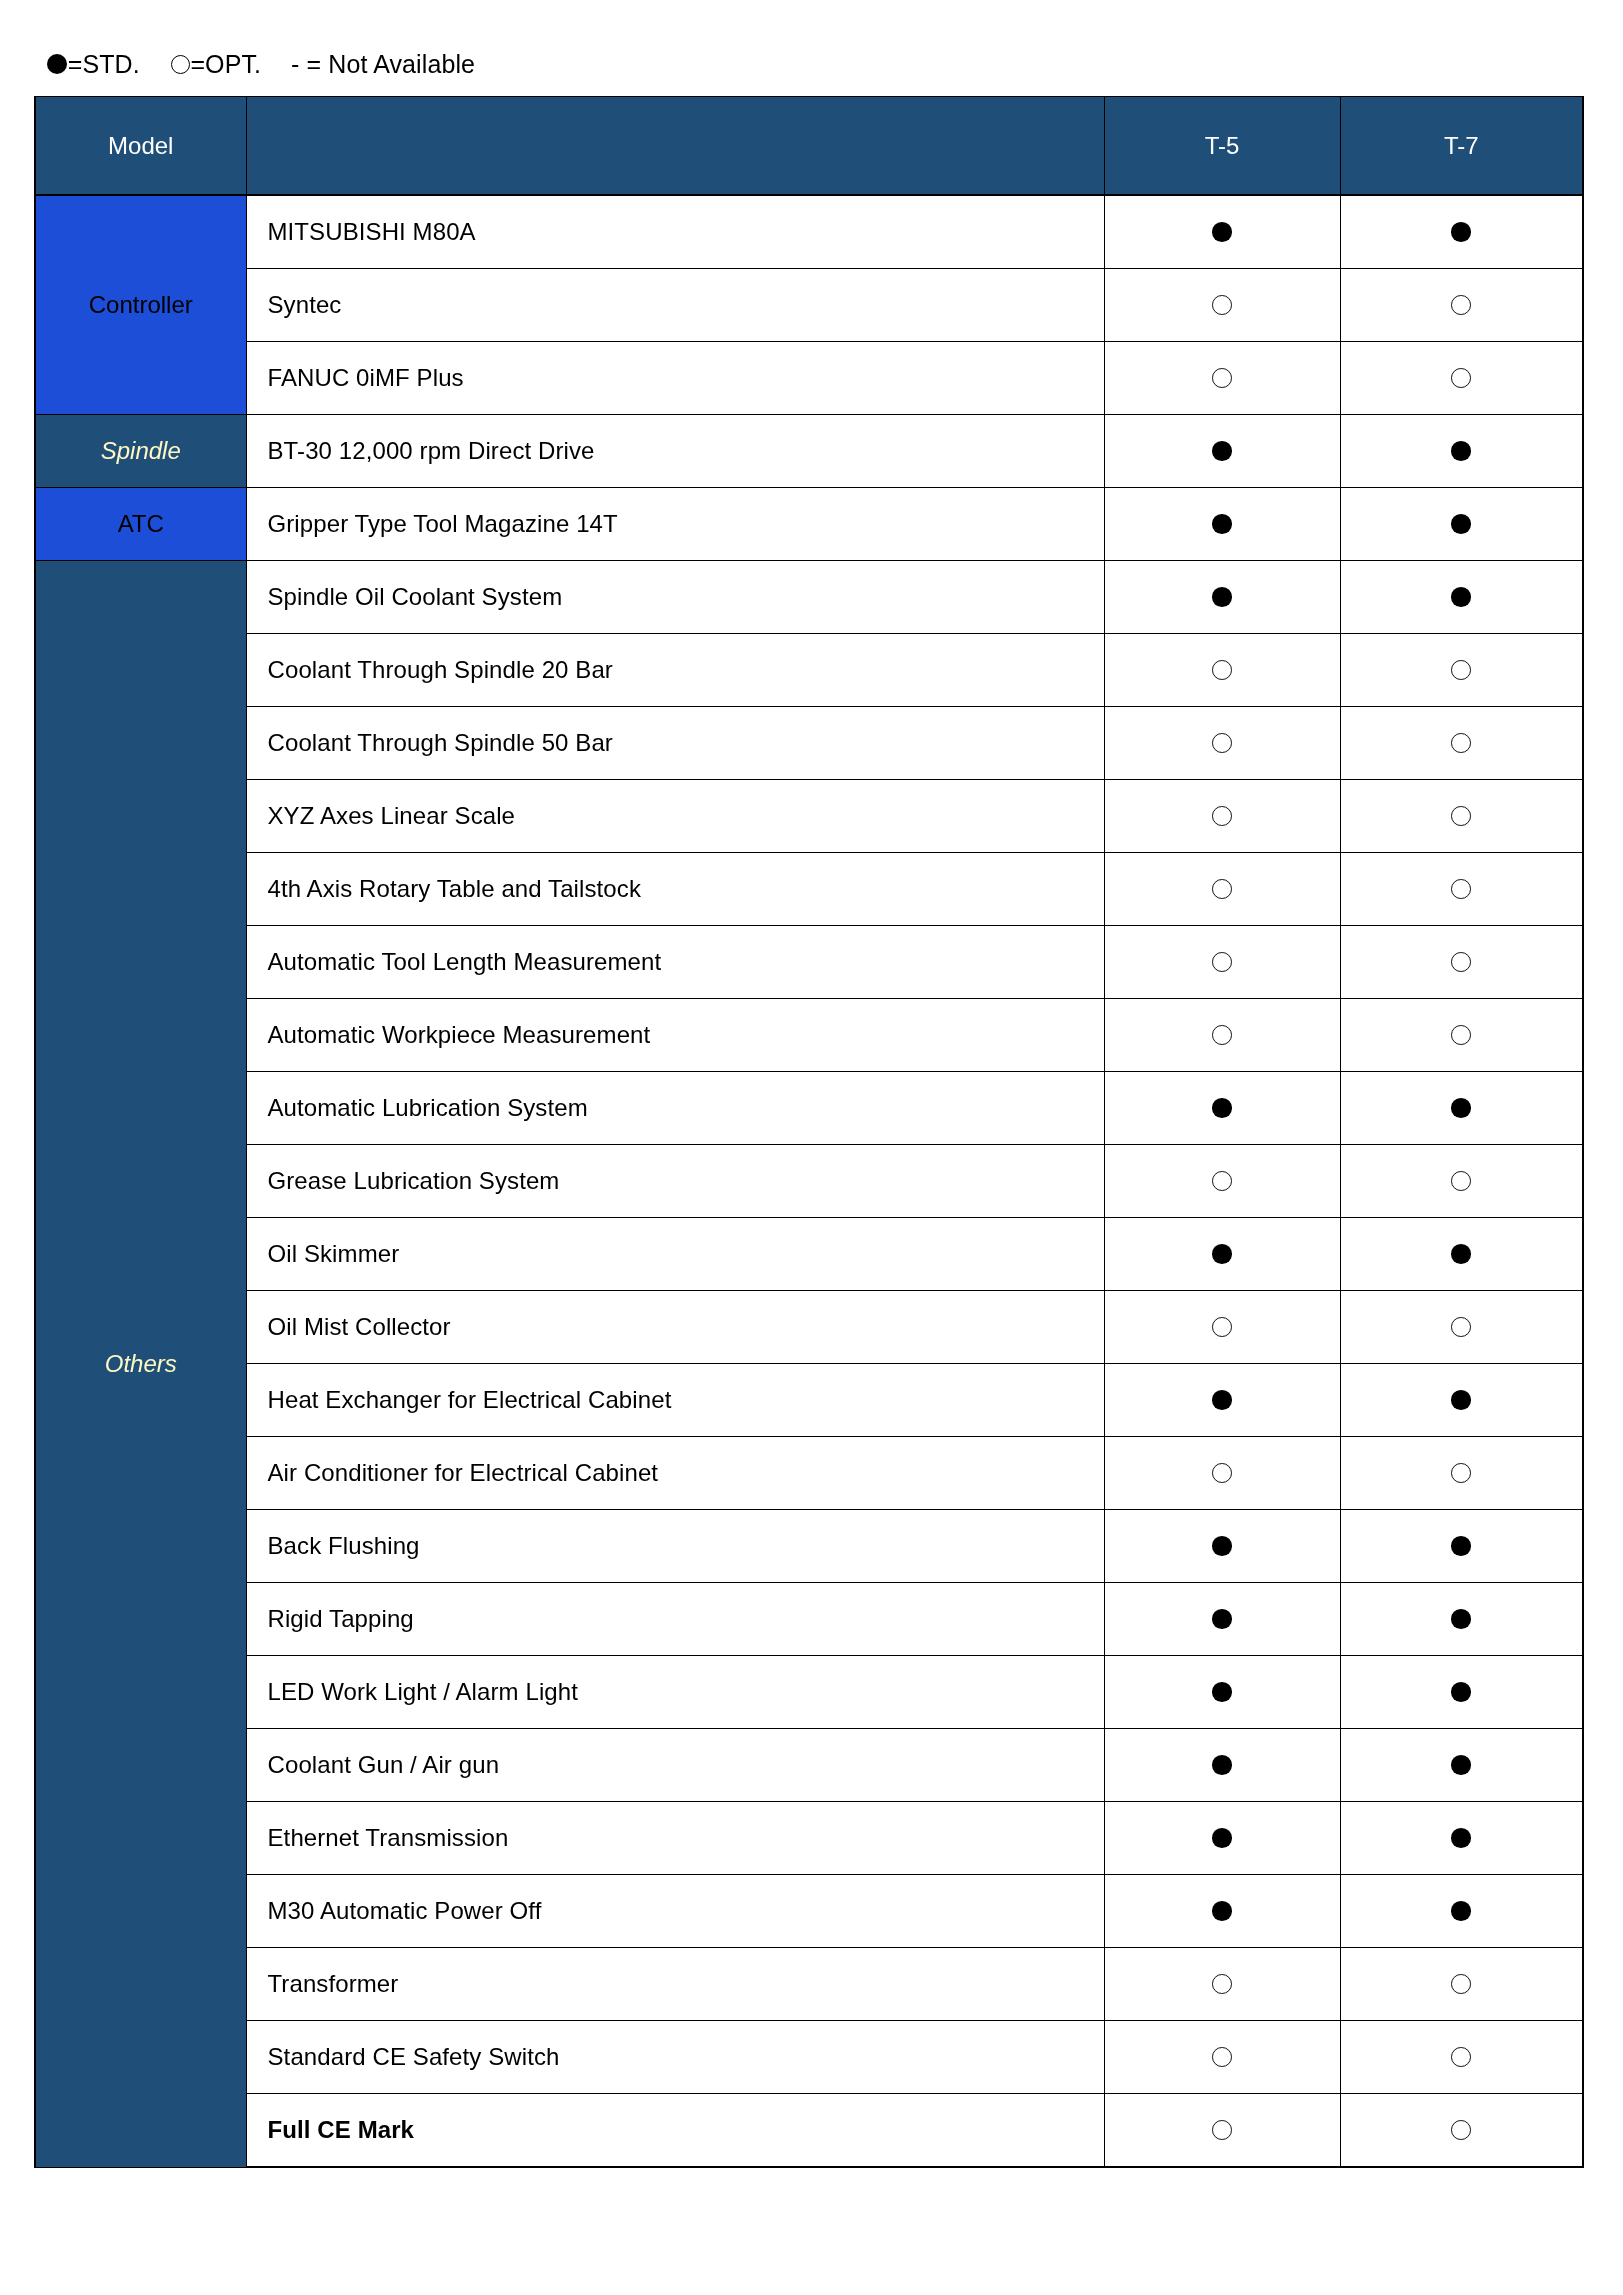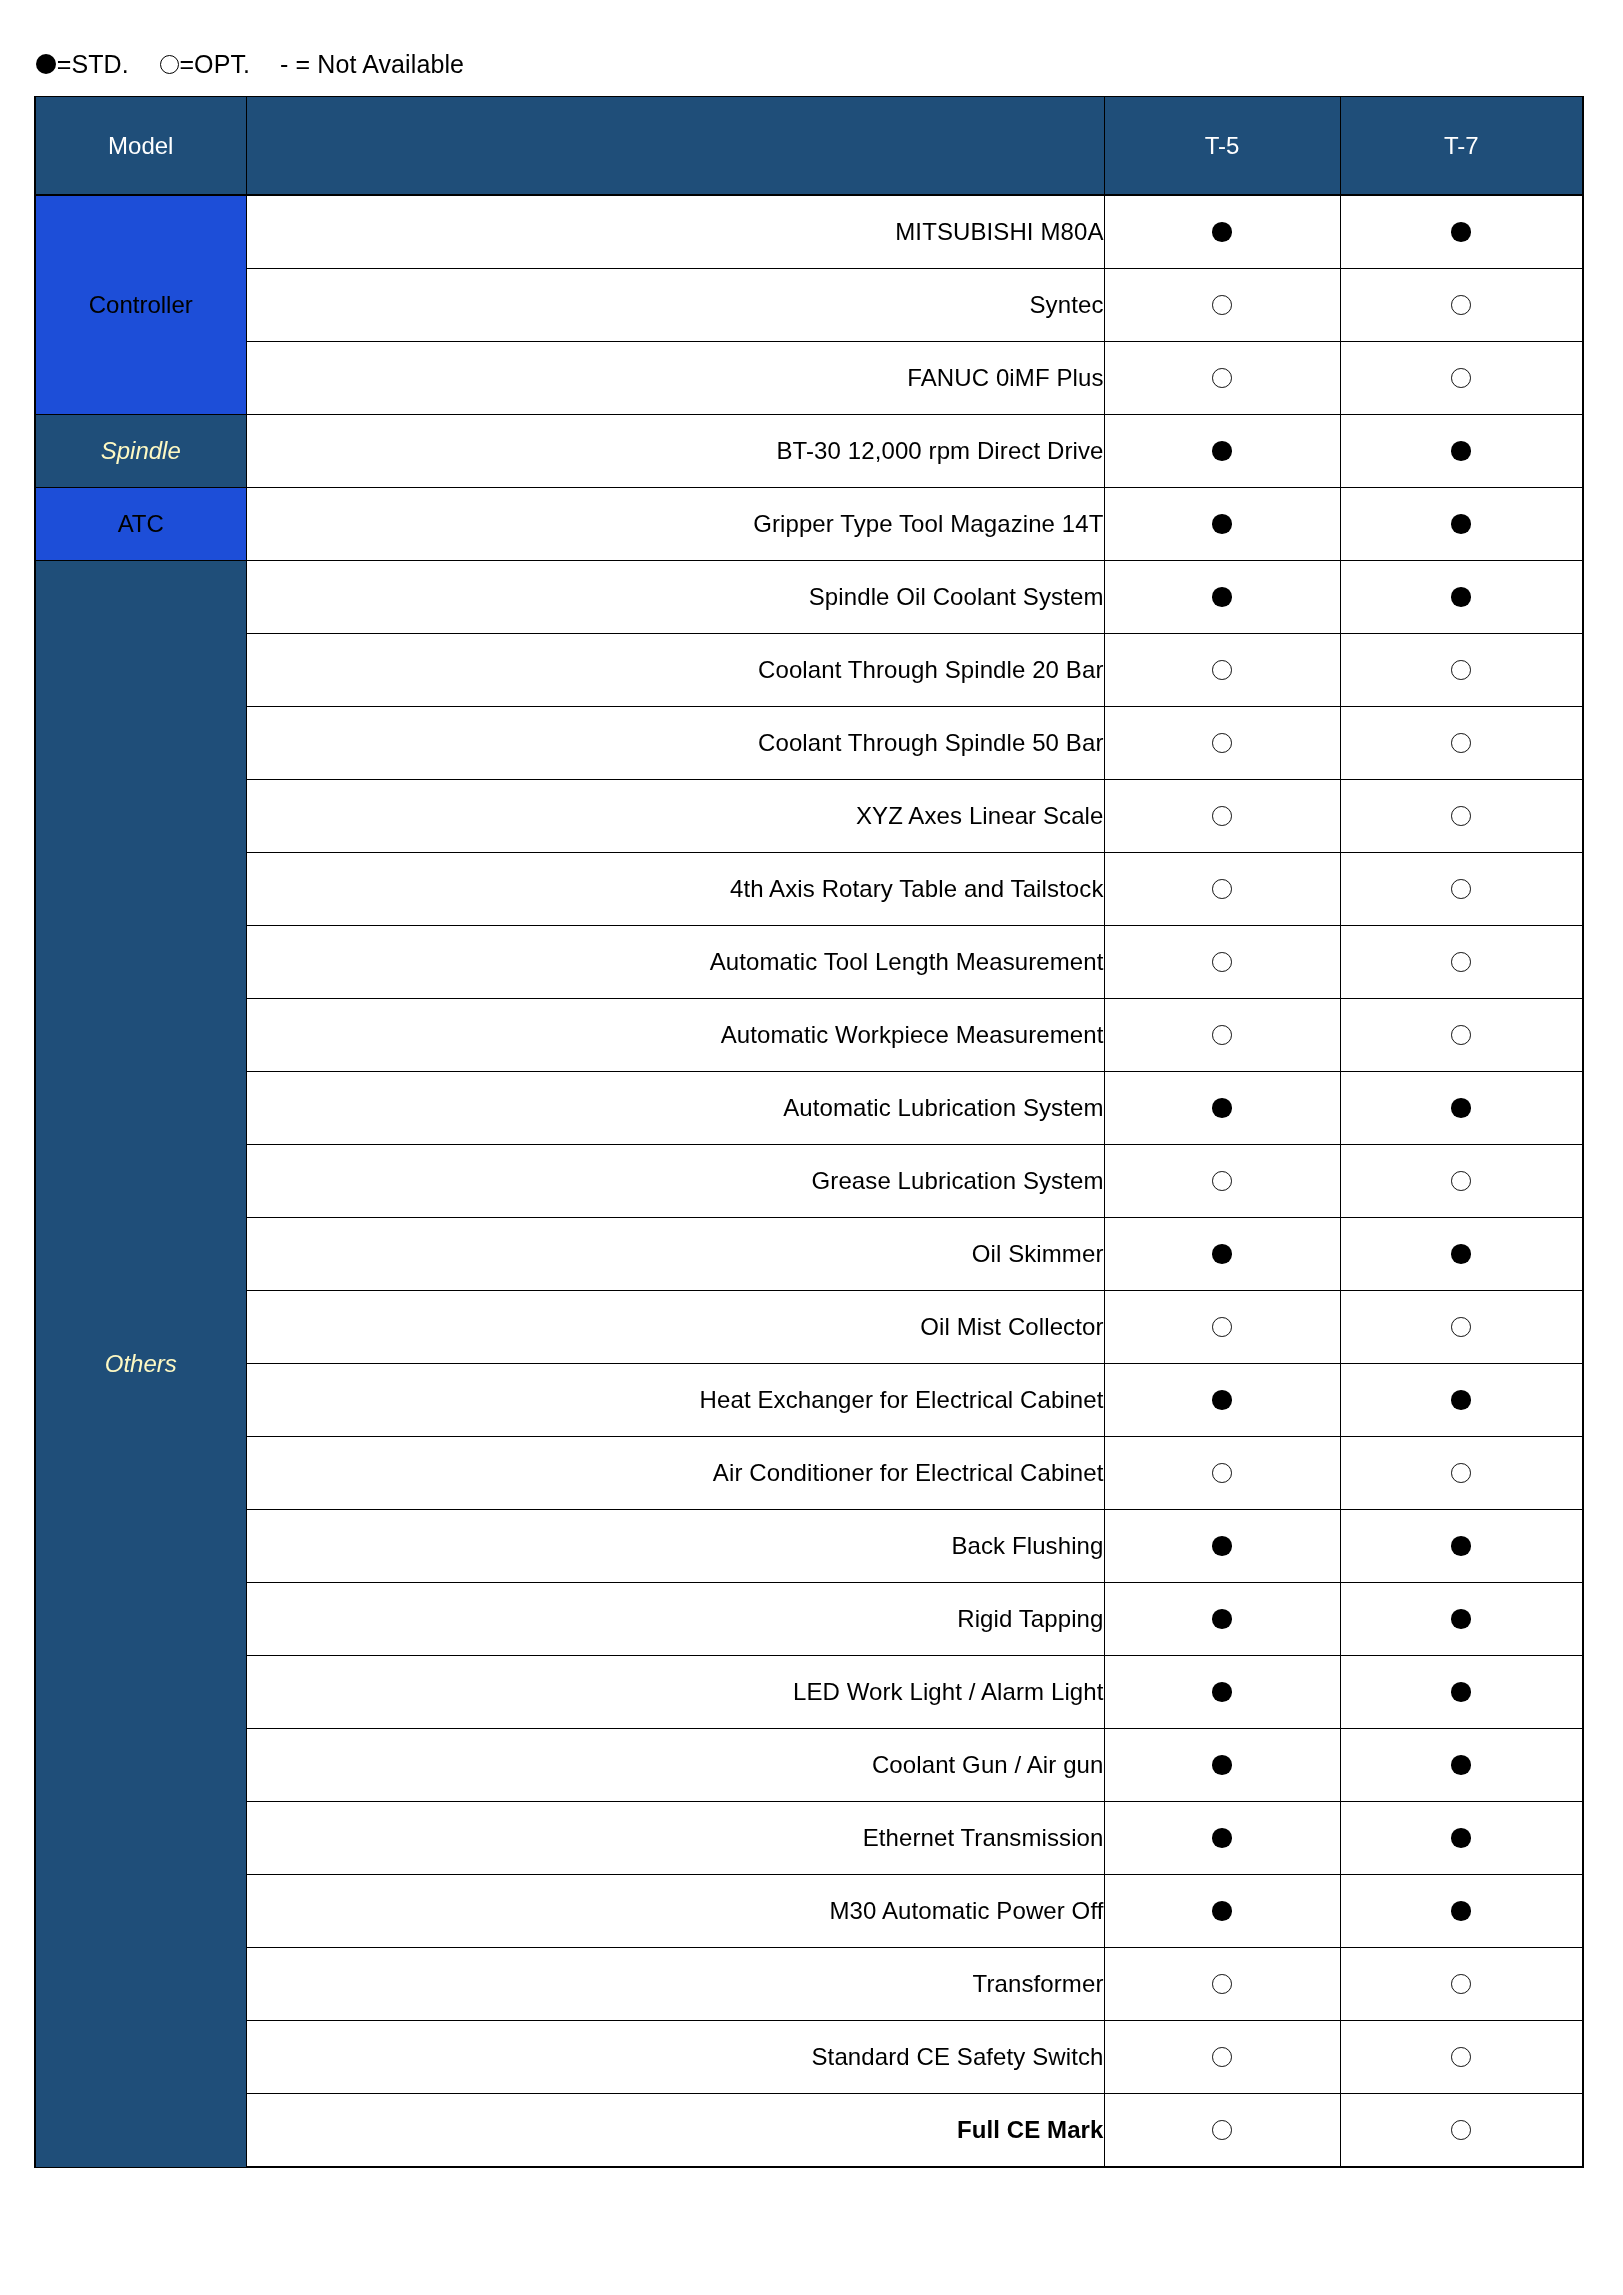--- a/index.html
+++ b/index.html
@@ -21,21 +21,21 @@
     position: absolute;
     left: 0;
     top: 0;
     width: 1623px;
     height: 2295px;
   }
 
   
   .legend {
     position: absolute;
-    left: 36px;
+    left: 47px;
     top: 49px;
     height: 30px;
     display: flex;
     align-items: center;
     font-size: 25px;
     white-space: nowrap;
     letter-spacing: 0.1px;
   }
   .legend-group {
     display: flex;
@@ -111,24 +111,24 @@
   td.cat.blue {
     background: #1F4E79;
     color: #fef9c3;
     font-style: italic;
   }
 
   
   td.item {
     background: #ffffff;
     font-size: 24px;
-    padding-left: 31px;
+    padding-left: 21px;
     height: 72px;
     vertical-align: middle;
-    text-align: right;
+    text-align: left;
     letter-spacing: 0.1px;
   }
 
   
   td.mark {
     background: #ffffff;
     text-align: center;
     vertical-align: middle;
     height: 72px;
   }

